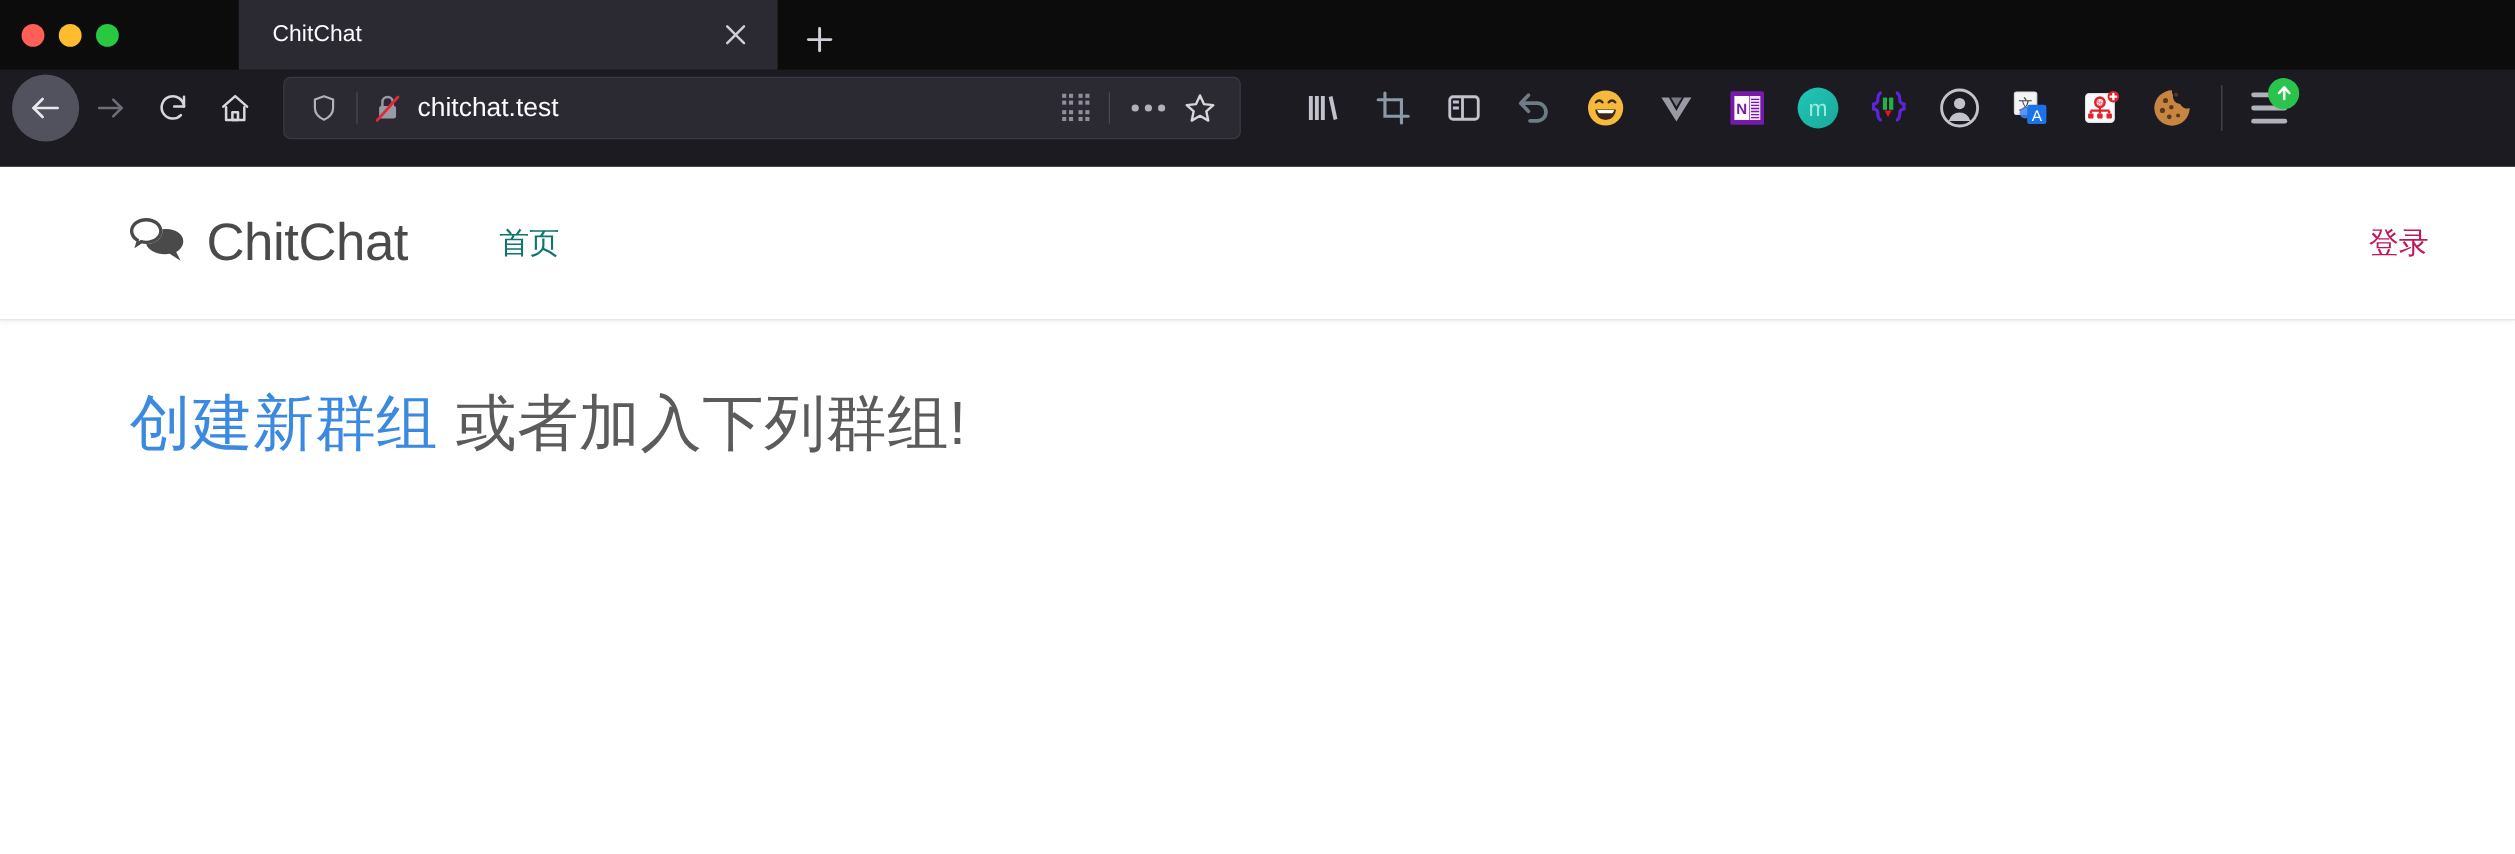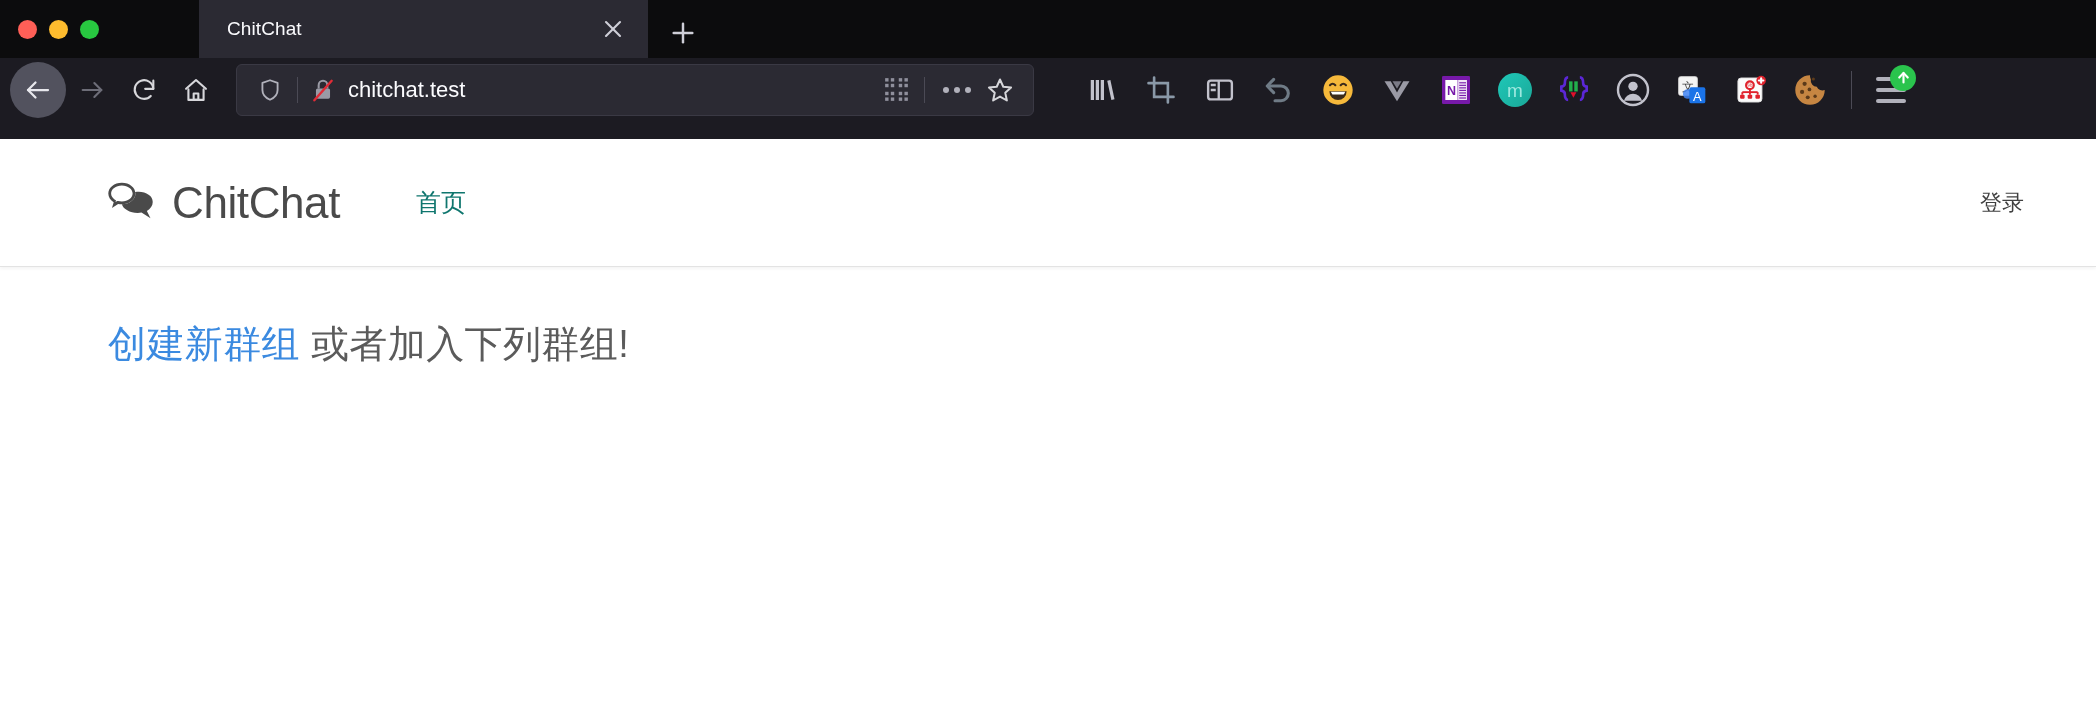--- a/index.html
+++ b/index.html
@@ -188,29 +188,29 @@
     align-items: center;
     margin-left: 66px;
   }
   .nav-link {
     font-size: 25px;
     color: #0f766e;
     padding: 6px 10px;
   }
   #nav-right { margin-left: auto; }
   #login-link {
-    font-size: 22px;
-    color: #404040;
+    font-size: 25px;
+    color: #be185d;
   }
 
   #main-content {
     padding: 52px 0 0 108px;
   }
   #groups-line {
-    font-size: 38px;
+    font-size: 51px;
     color: #5b5b5b;
     line-height: 1.35;
     letter-spacing: .4px;
   }
   #create-group-link {
     color: #3b8ae0;
   }
 </style>
 </head>
 <body>

